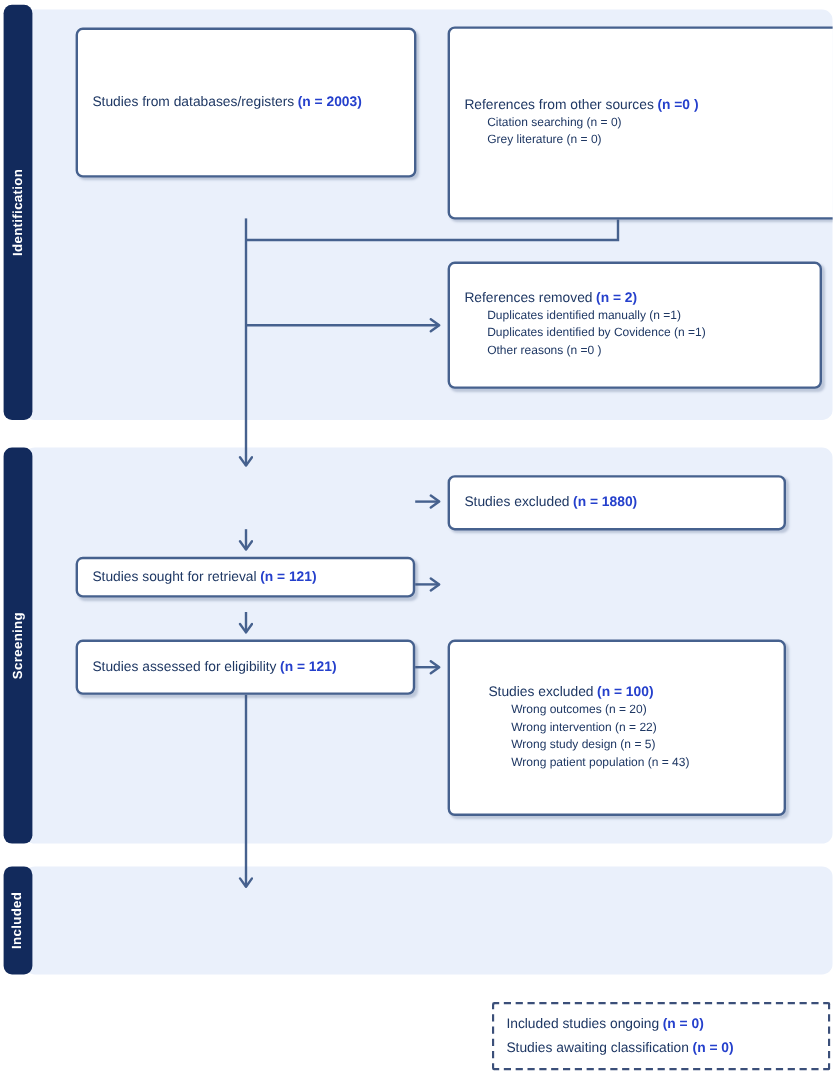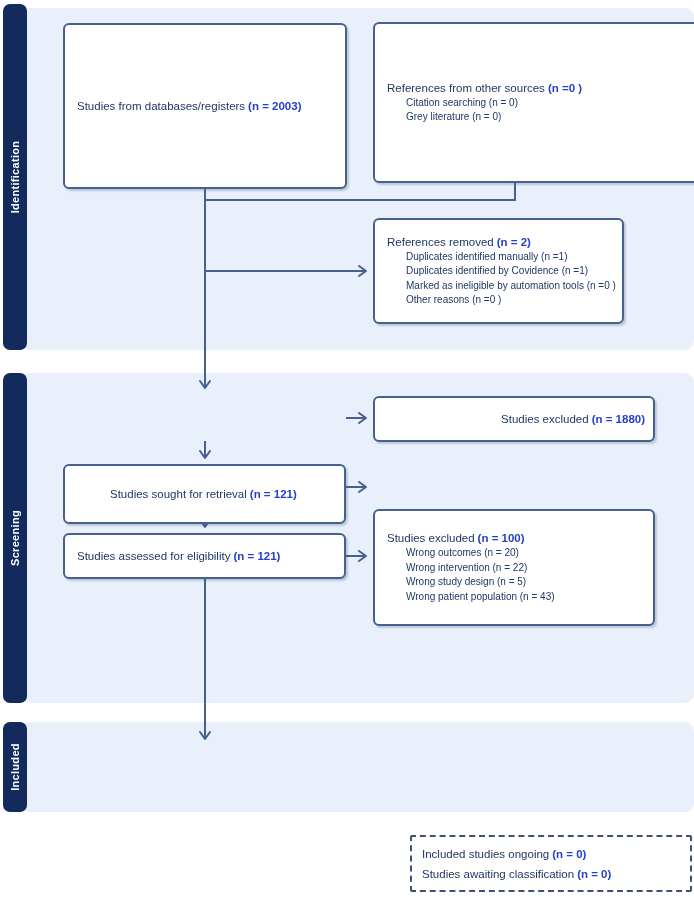--- a/index.html
+++ b/index.html
@@ -107,65 +107,64 @@
     <line x1="205" y1="182" x2="205" y2="388" stroke="#46618e" stroke-width="2" marker-end="url(#chev)"></line>
     <line x1="205" y1="271" x2="366" y2="271" stroke="#46618e" stroke-width="2" marker-end="url(#chev)"></line>
     <line x1="346" y1="418" x2="366" y2="418" stroke="#46618e" stroke-width="2" marker-end="url(#chev)"></line>
     <line x1="205" y1="441" x2="205" y2="458" stroke="#46618e" stroke-width="2" marker-end="url(#chev)"></line>
     <line x1="346" y1="487" x2="366" y2="487" stroke="#46618e" stroke-width="2" marker-end="url(#chev)"></line>
     <line x1="205" y1="510" x2="205" y2="527" stroke="#46618e" stroke-width="2" marker-end="url(#chev)"></line>
     <line x1="346" y1="556" x2="366" y2="556" stroke="#46618e" stroke-width="2" marker-end="url(#chev)"></line>
     <line x1="205" y1="579" x2="205" y2="739" stroke="#46618e" stroke-width="2" marker-end="url(#chev)"></line>
   </svg>
 
-  <div class="box" style="left:63px; top:23px; width:284px; height:166px;">
+  <div class="box" style="left:63px; top:23px; width:284px; height:125px;">
     <div class="box-inner">
       <div class="main-line"><span>Studies from databases/registers</span><span class="count">(n = 2003)</span></div>
     </div>
   </div>
 
   <div class="box" style="left:373px; top:22px; width:340px; height:161px;">
     <div class="box-inner">
       <div class="main-line"><span>References from other sources</span><span class="count">(n =0 )</span></div>
       <div class="sub">Citation searching (n = 0)</div>
       <div class="sub">Grey literature (n = 0)</div>
     </div>
   </div>
 
-  <div class="box" style="left:373px; top:218px; width:251px; height:106px;">
+  <div class="box" style="left:373px; top:218px; width:312px; height:106px;">
     <div class="box-inner">
       <div class="main-line"><span>References removed</span><span class="count">(n = 2)</span></div>
       <div class="sub">Duplicates identified manually (n =1)</div>
       <div class="sub">Duplicates identified by Covidence (n =1)</div>
-      <div class="sub">Marked as ineligible by automation tools (n =0 )</div>
       <div class="sub">Other reasons (n =0 )</div>
     </div>
   </div>
 
 
-  <div class="box" style="left:373px; top:396px; width:282px; height:46px;text-align:right;">
+  <div class="box" style="left:373px; top:396px; width:282px; height:46px;">
     <div class="box-inner">
       <div class="main-line"><span>Studies excluded</span><span class="count">(n = 1880)</span></div>
     </div>
   </div>
 
-  <div class="box" style="left:63px; top:464px; width:283px; height:60px;padding-left:33px;">
+  <div class="box" style="left:63px; top:464px; width:283px; height:34px;">
     <div class="box-inner">
       <div class="main-line"><span>Studies sought for retrieval</span><span class="count">(n = 121)</span></div>
     </div>
   </div>
 
 
   <div class="box" style="left:63px; top:533px; width:283px; height:46px;">
     <div class="box-inner">
       <div class="main-line"><span>Studies assessed for eligibility</span><span class="count">(n = 121)</span></div>
     </div>
   </div>
 
-  <div class="box" style="left:373px; top:509px; width:282px; height:117px;">
+  <div class="box" style="left:373px; top:533px; width:282px; height:147px;padding-left:20px;">
     <div class="box-inner">
       <div class="main-line"><span>Studies excluded</span><span class="count">(n = 100)</span></div>
       <div class="sub">Wrong outcomes (n = 20)</div>
       <div class="sub">Wrong intervention (n = 22)</div>
       <div class="sub">Wrong study design (n = 5)</div>
       <div class="sub">Wrong patient population (n = 43)</div>
     </div>
   </div>
 
 

